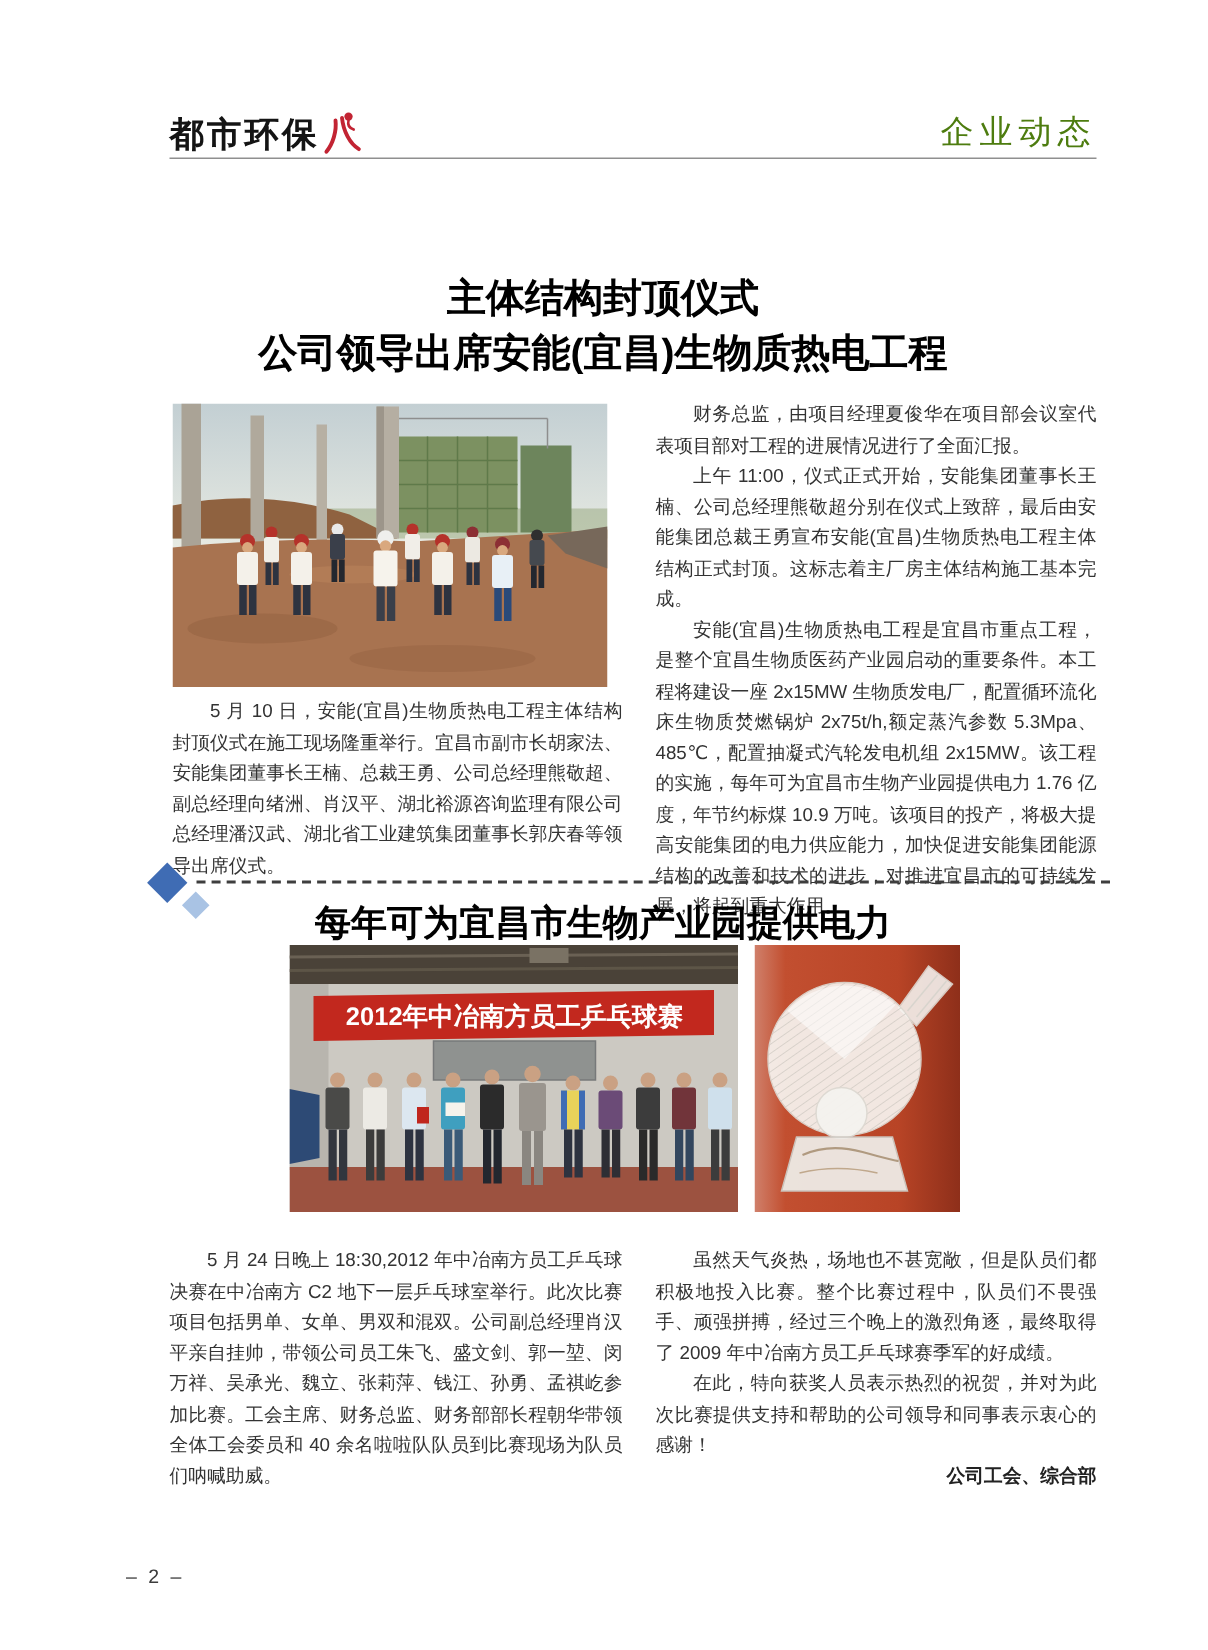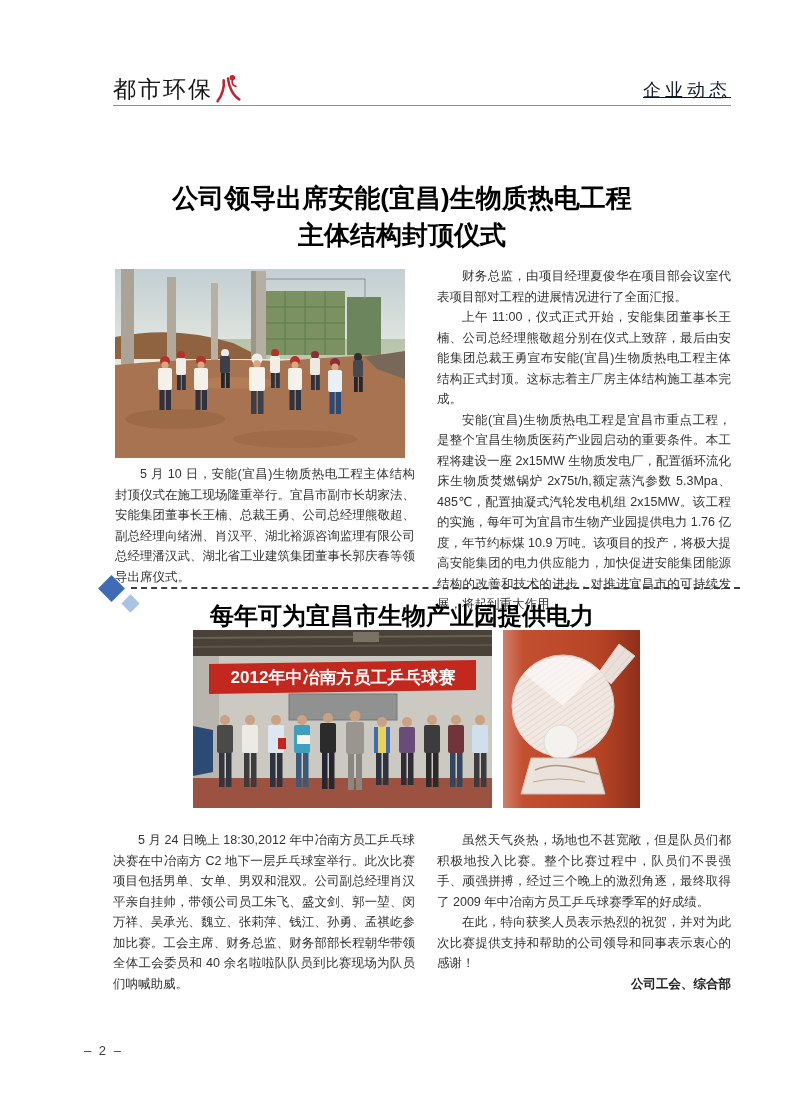--- a/index.html
+++ b/index.html
@@ -3,23 +3,23 @@
 <meta charset="utf-8">
 <style>
   html,body{margin:0;padding:0;}
   body{background:#ffffff;font-family:"Liberation Sans","DejaVu Sans",sans-serif;}
   .page{position:relative;width:805px;height:1100px;background:#fff;overflow:hidden;}
 
   
   .header{position:absolute;left:113px;top:68px;width:618px;height:37px;
           border-bottom:1px solid #8f8f8f;display:flex;justify-content:space-between;align-items:flex-end;}
   .logo-wrap{display:flex;align-items:flex-end;gap:2px;}
-  .logo-text{font-size:23px;font-weight:normal;color:#141414;letter-spacing:2px;line-height:1;padding-bottom:4px;}
+  .logo-text{font-size:23px;font-weight:bold;color:#141414;letter-spacing:2px;line-height:1;padding-bottom:4px;}
   .logo-mark{width:26px;height:32px;}
-  .section-label{font-size:18px;color:#0f172a;letter-spacing:4px;line-height:1;padding-bottom:6px;text-decoration:underline;}
+  .section-label{font-size:22px;color:#4d7c0f;letter-spacing:4px;line-height:1;padding-bottom:6px;}
 
   
   .a1-title{position:absolute;left:93px;top:180px;width:618px;text-align:center;
             font-size:26px;line-height:37px;font-weight:bold;color:#000;}
   .photo1{position:absolute;left:115px;top:269px;width:290px;height:189px;}
   .body-text{font-size:12.5px;line-height:20.5px;color:#333;text-align:justify;}
   .para{margin:0;text-indent:2em;}
   .a1-right{position:absolute;left:437px;top:266px;width:294px;}
   .a1-caption{position:absolute;left:115px;top:464px;width:300px;}
   .sig{margin:0;text-align:right;font-weight:bold;color:#222;}
@@ -53,22 +53,22 @@
         <path d="M10,8 C11,16 8,26 3,32" stroke="#c22433" stroke-width="3" fill="none" stroke-linecap="round"></path>
         <path d="M15,6 C16,16 21,26 28,30" stroke="#c22433" stroke-width="3" fill="none" stroke-linecap="round"></path>
         <circle cx="20" cy="5" r="3.2" fill="#c22433"></circle>
         <path d="M20,8 C19,12 21,14 24,15" stroke="#c22433" stroke-width="2" fill="none" stroke-linecap="round"></path>
       </svg>
     </div>
     <span class="section-label">企业动态</span>
   </div>
 
   <div class="a1-title">
+    <div>主体结构封顶仪式</div>
     <div>公司领导出席安能(宜昌)生物质热电工程</div>
-    <div>主体结构封顶仪式</div>
   </div>
 
   <svg class="photo1" viewBox="0 0 290 189" preserveAspectRatio="none">
     <defs>
       <linearGradient id="sky" x1="0" y1="0" x2="0" y2="1">
         <stop offset="0" stop-color="#c3cfd3"></stop>
           <stop offset="1" stop-color="#e7eae2"></stop>
       </linearGradient>
     </defs>
     <g>

